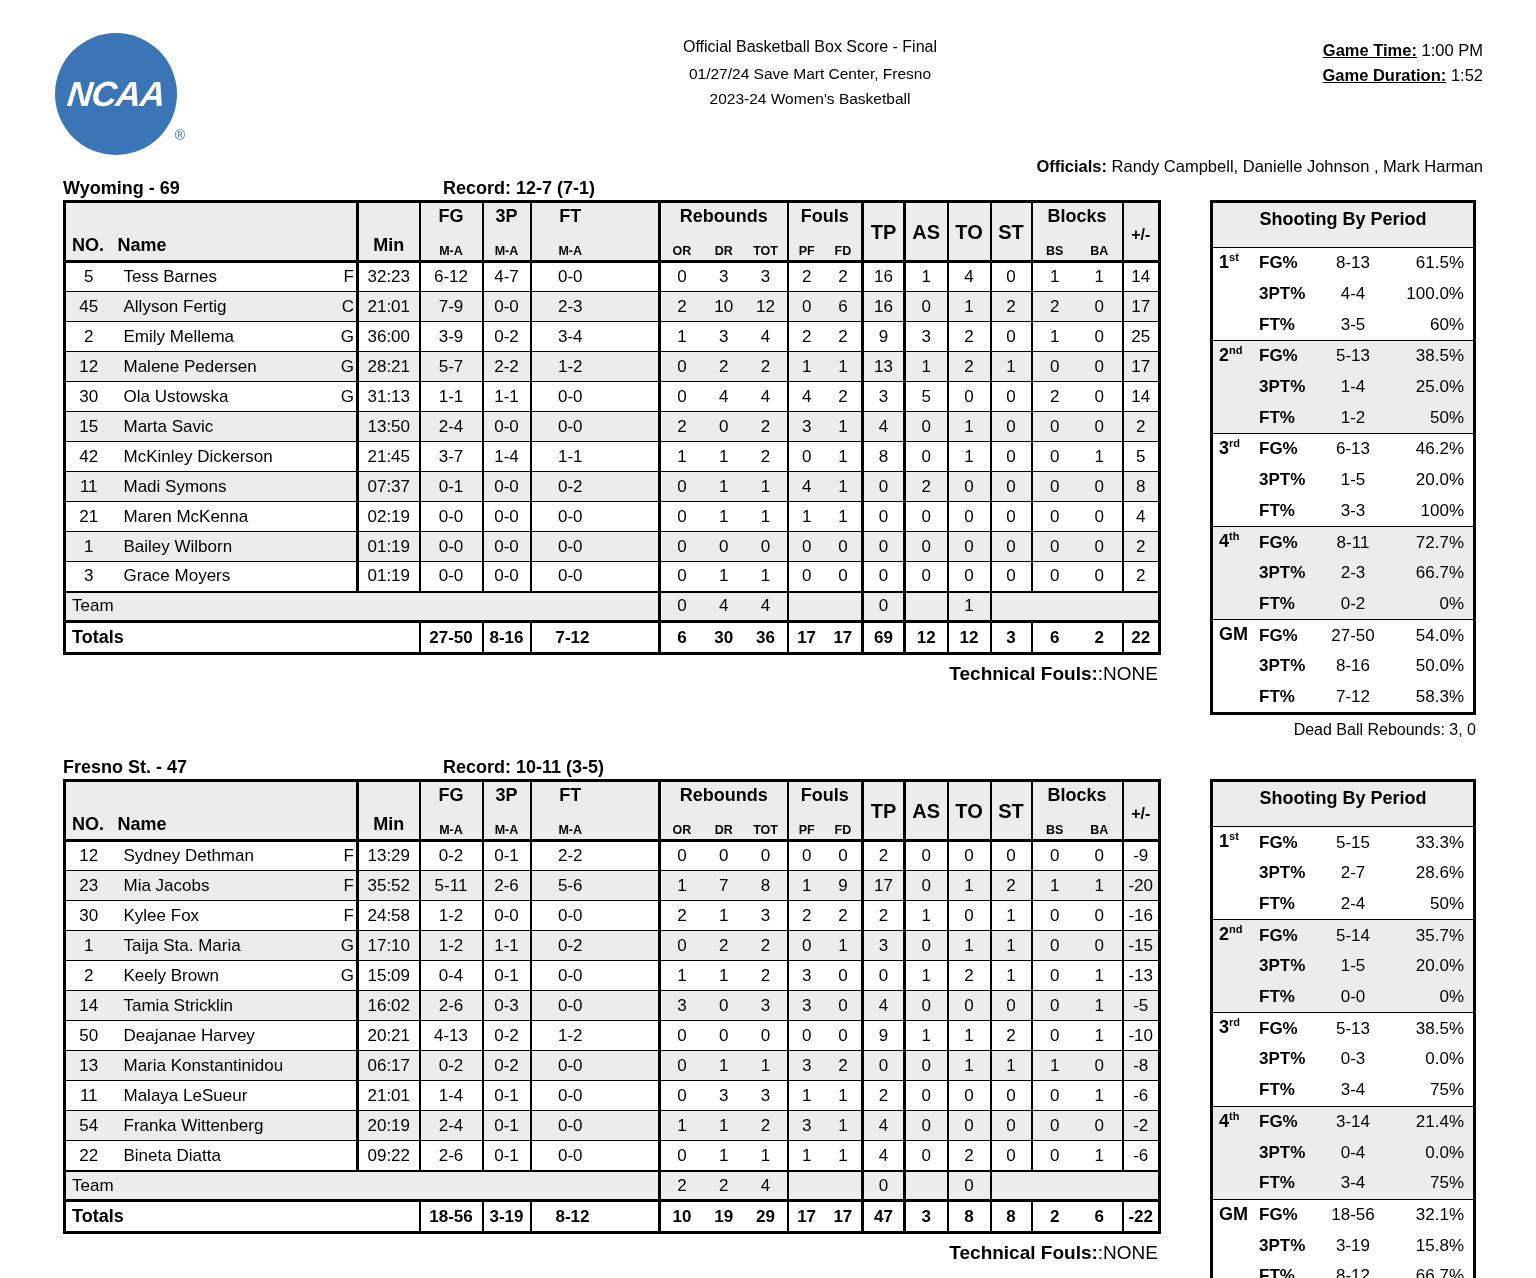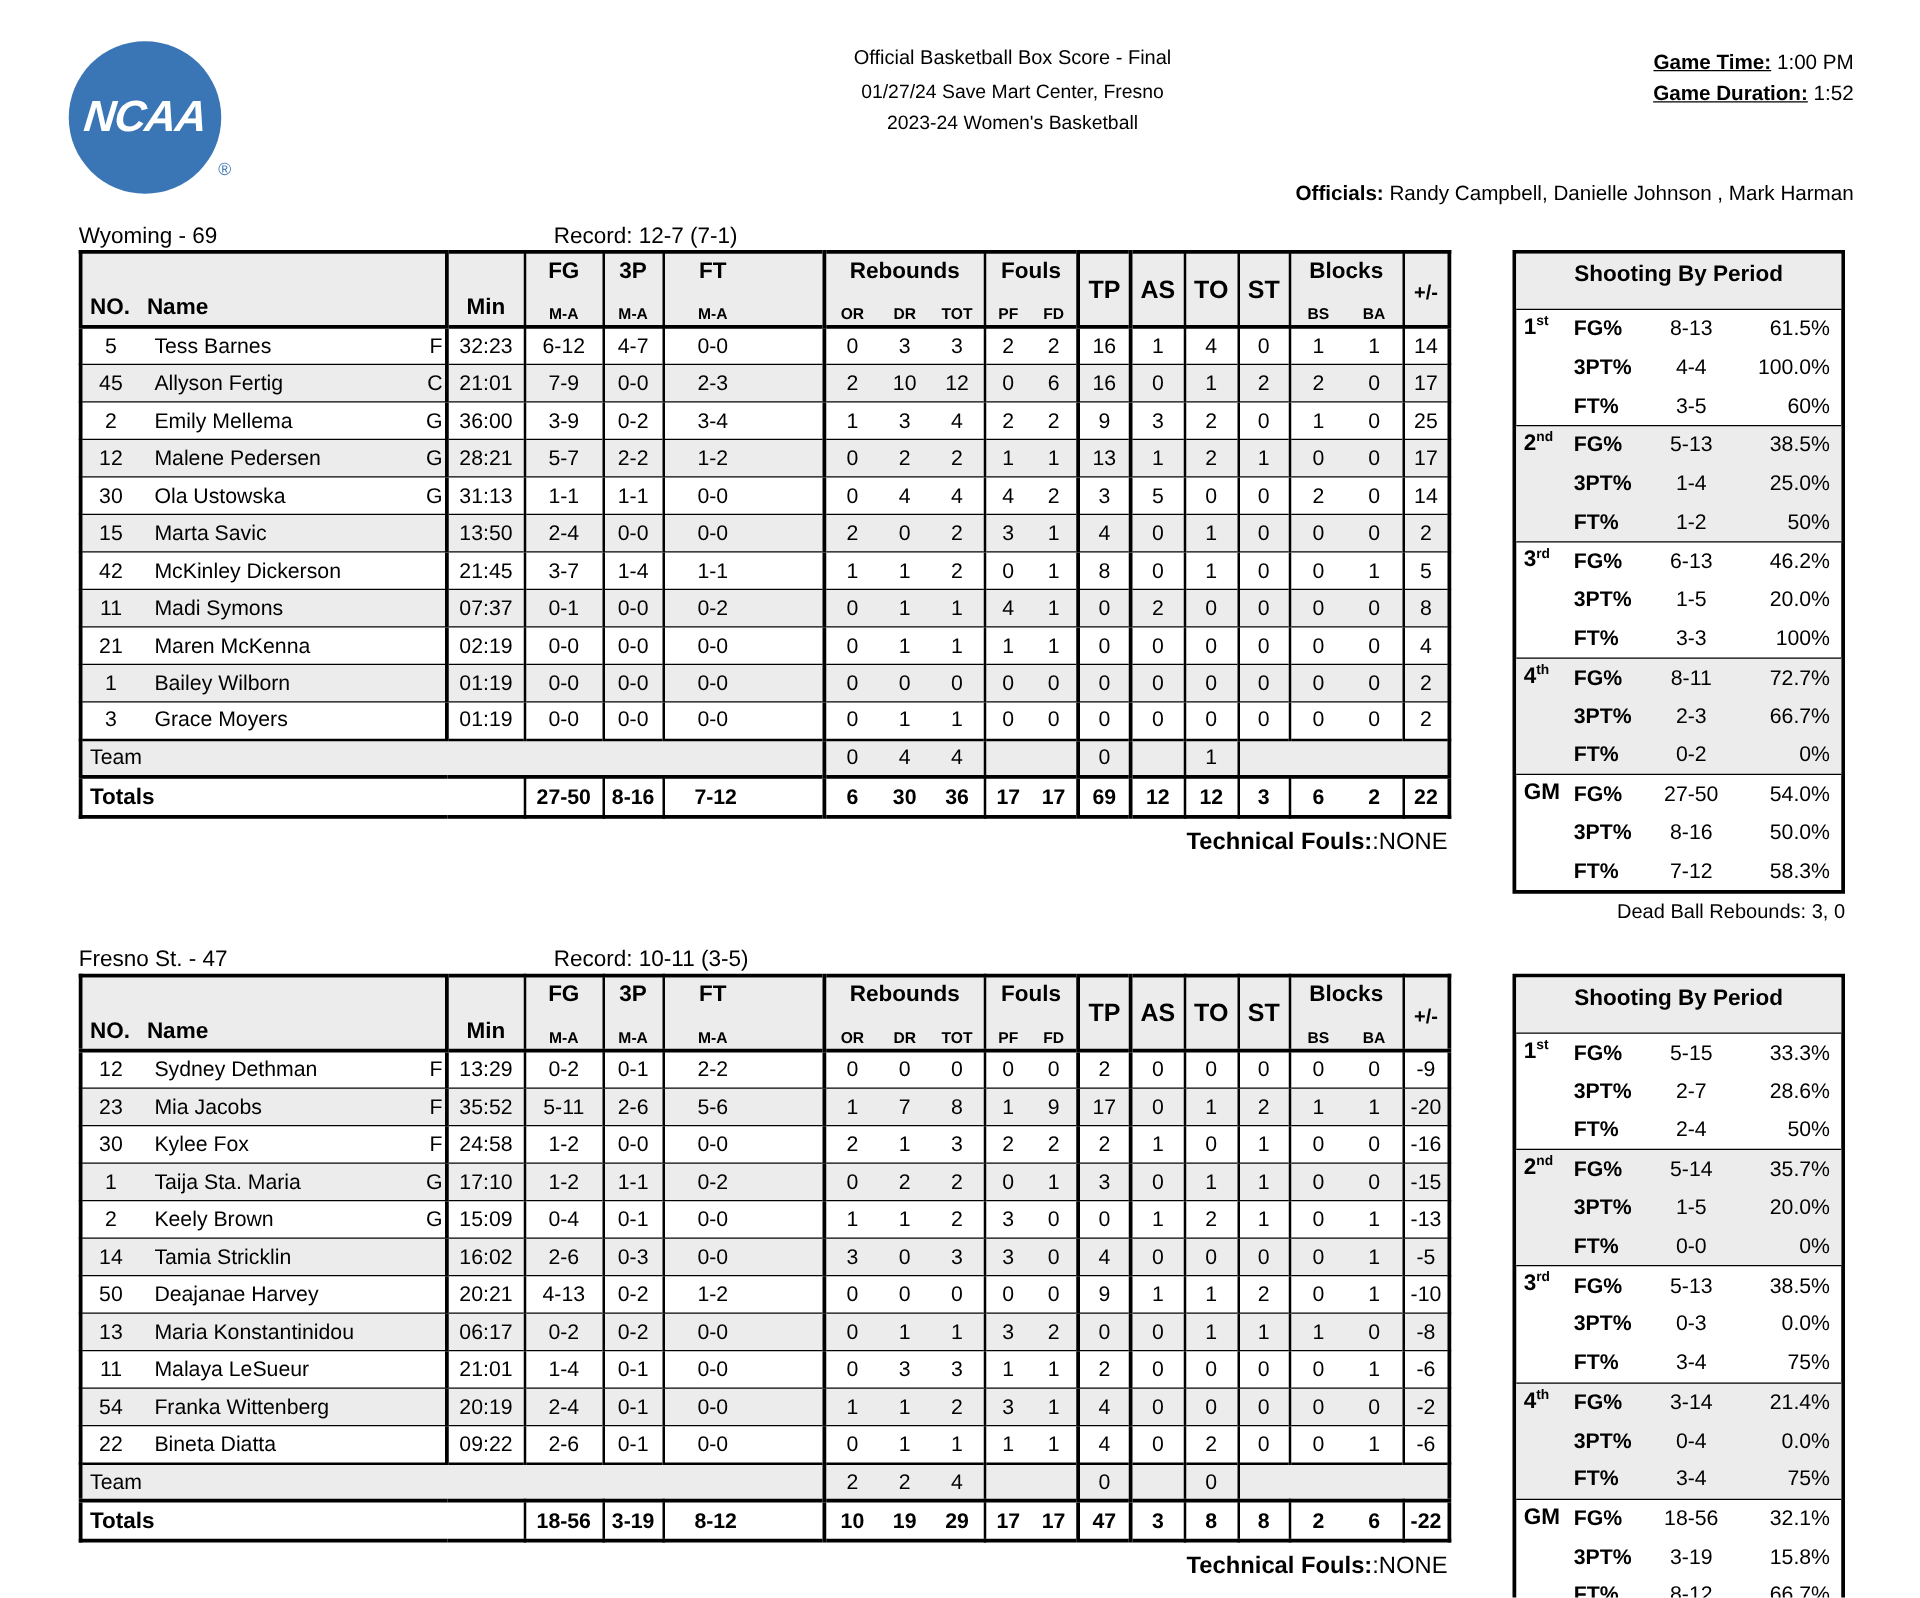--- a/index.html
+++ b/index.html
@@ -19,27 +19,27 @@
   .logo-text{position:absolute;left:0;top:0;width:100%;height:100%;display:flex;align-items:center;justify-content:center;
     color:#fff;font-weight:bold;font-style:italic;font-size:35px;letter-spacing:-1px;transform:skewX(-6deg);}
   .logo-reg{position:absolute;right:-8px;bottom:12px;font-size:14px;color:var(--ncaa-blue);font-style:normal;}
   .center-head{position:absolute;left:430px;top:38px;width:760px;text-align:center;}
   .ch-line1{font-size:16px;}
   .ch-matchup{font-size:22px;font-weight:bold;margin-top:7px;}
   .ch-venue{font-size:15.5px;margin-top:9px;}
   .ch-season{font-size:15.5px;margin-top:7px;}
   .right-head{position:absolute;right:53px;top:38px;text-align:right;font-size:16.5px;line-height:25px;}
   .right-head b{font-weight:bold;text-decoration:underline;}
-  .officials{position:absolute;right:53px;top:146px;font-size:16.5px;}
+  .officials{position:absolute;right:53px;top:157px;font-size:16.5px;}
   .officials b{font-weight:bold;}
   
   .content{position:absolute;top:178px;left:63px;width:1413px;}
   .team-section{width:100%;}
   section.team-section:nth-of-type(2){margin-top:18px;}
-  .team-head{position:relative;height:22px;font-size:18px;font-weight:normal;}
+  .team-head{position:relative;height:22px;font-size:18px;font-weight:bold;}
   .team-record{position:absolute;left:380px;top:0;}
   .team-body{display:flex;justify-content:space-between;align-items:flex-start;}
   
   .tbl-wrap{width:1095px;}
   table.box{border-collapse:collapse;table-layout:fixed;width:1095px;border:3px solid #000;}
   table.box td,table.box th{overflow:hidden;white-space:nowrap;}
   thead tr{height:60px;background:var(--stripe);}
   thead th{vertical-align:bottom;font-weight:bold;padding:0;}
   thead tr{border-bottom:3px solid #000;}
   .bL2{border-left:2px solid #000;}

